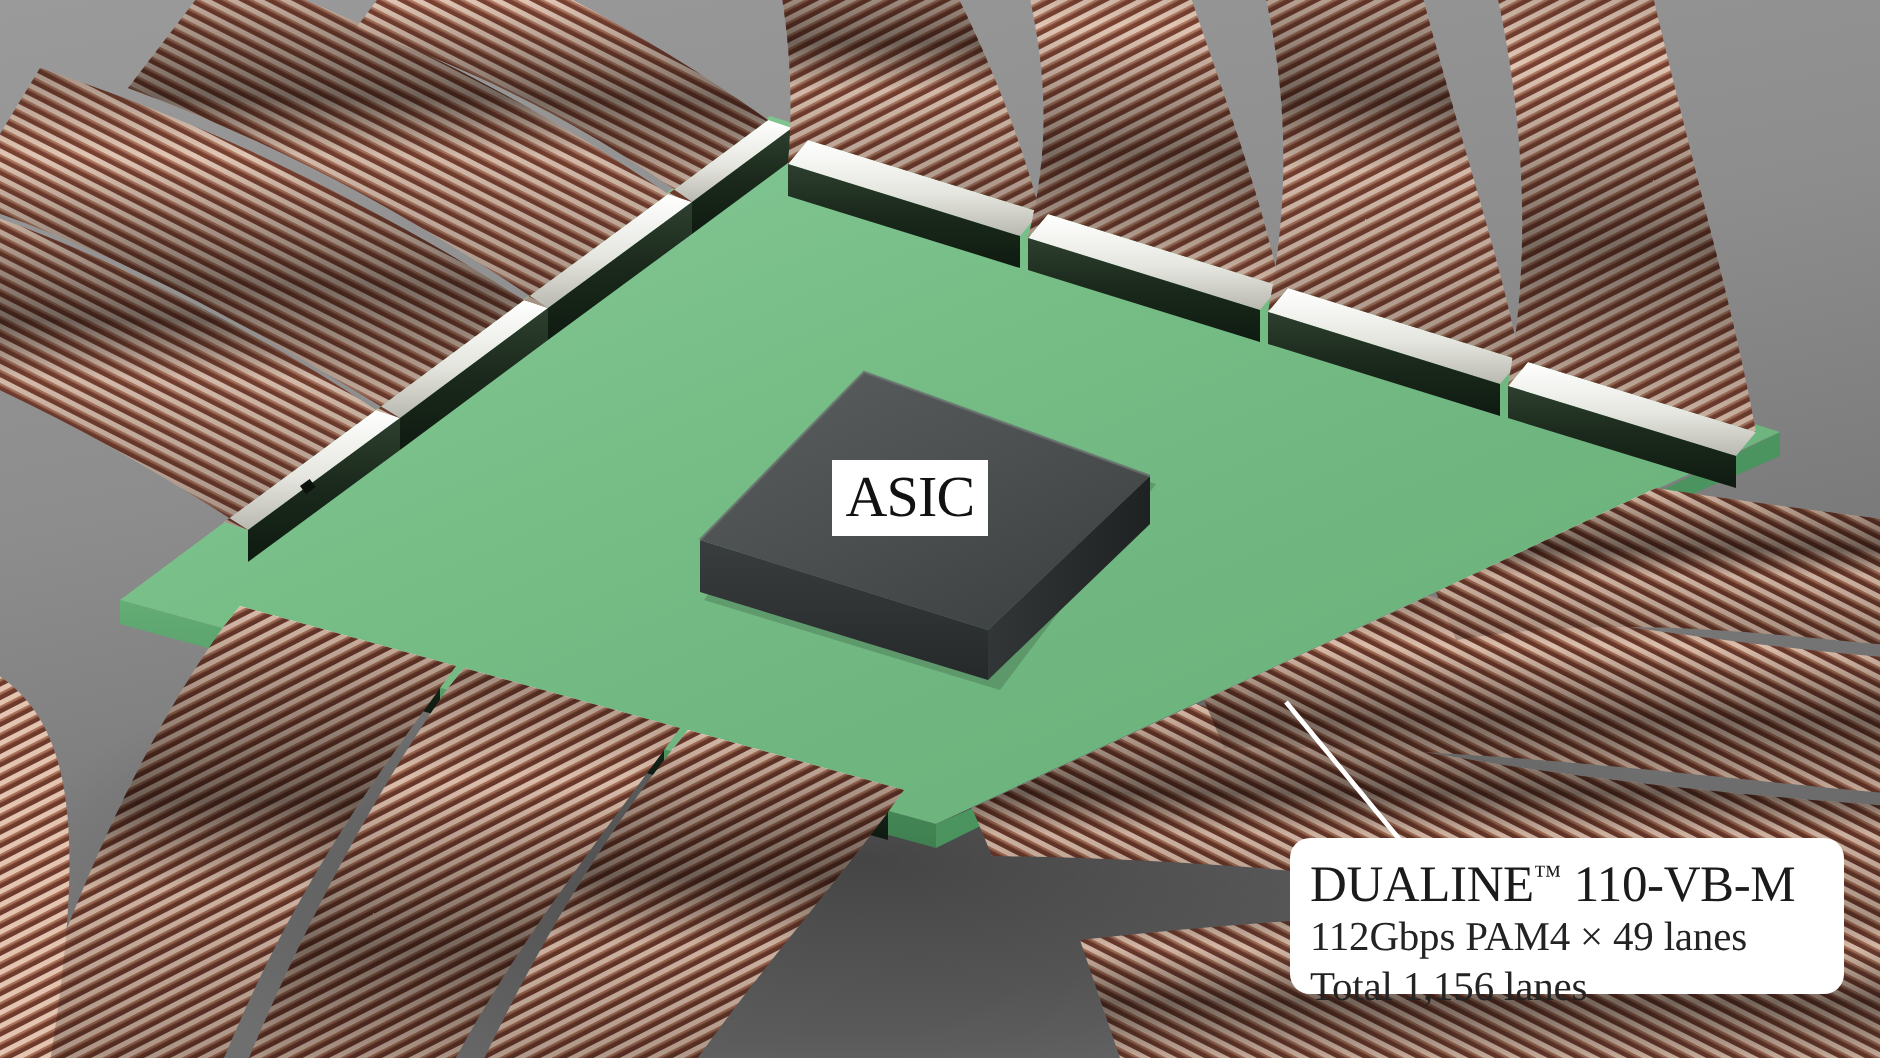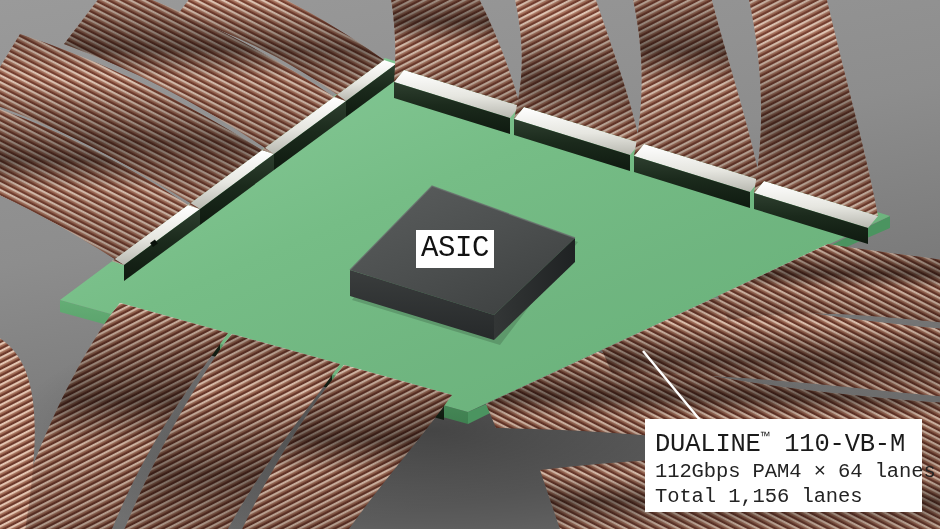--- a/index.html
+++ b/index.html
@@ -7,37 +7,38 @@
     margin: 0;
     padding: 0;
     background: #2b2b2b;
   }
   #stage {
     position: relative;
     width: 940px;
     height: 529px;
     overflow: hidden;
     background: #8c8c8c;
-    font-family: Liberation Mono, monospace;
+    font-family: Liberation Serif, serif;
     user-select: none;
   }
   #scene {
     position: absolute;
     inset: 0;
   }
   
   #callout {
     position: absolute;
     left: 645px;
     top: 419px;
     width: 277px;
-    height: 93px;
+    height: 78px;
     background: #ffffff;
     box-sizing: border-box;
     padding: 5px 8px 4px 10px;
+    border-radius: 10px;
   }
   #callout .line-title {
     font-size: 25.5px;
     line-height: 29px;
     letter-spacing: -0.2px;
     color: #1b1b1b;
     white-space: nowrap;
     font-weight: 400;
   }
   #callout .line-title sup {
@@ -322,17 +323,17 @@
   </svg>
 
   <div id="asic-label">
     <span>ASIC</span>
   </div>
 
   <div id="callout">
     <div class="line-title">
       <span>DUALINE</span><sup>™</sup><span> 110-VB-M</span>
     </div>
-    <div class="line-sub">112Gbps PAM4 × 64 lanes</div>
+    <div class="line-sub">112Gbps PAM4 × 49 lanes</div>
     <div class="line-sub">Total 1,156 lanes</div>
   </div>
 
 </div>
 
 </body></html>

